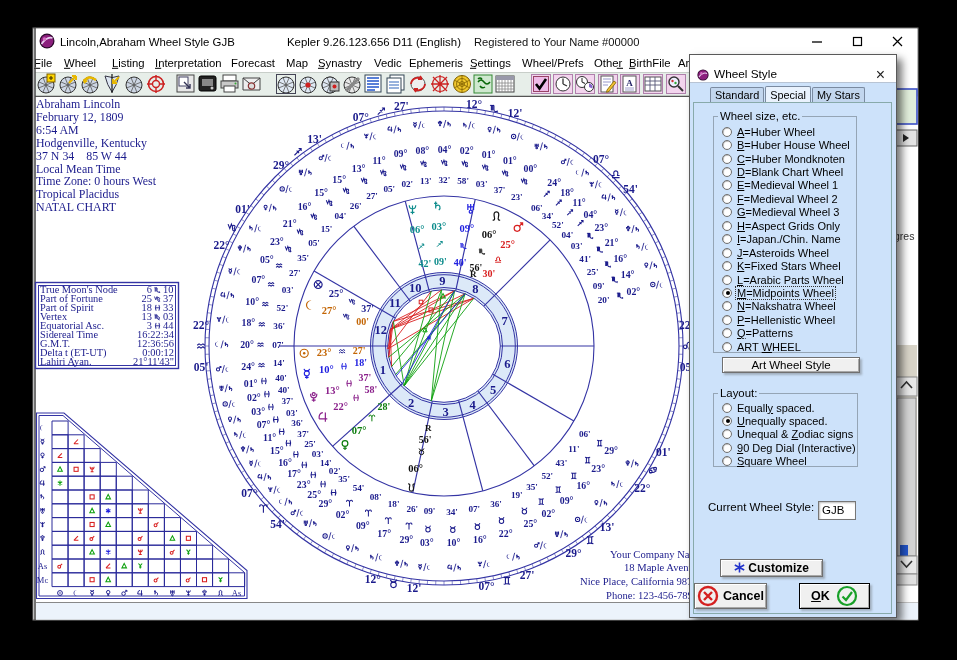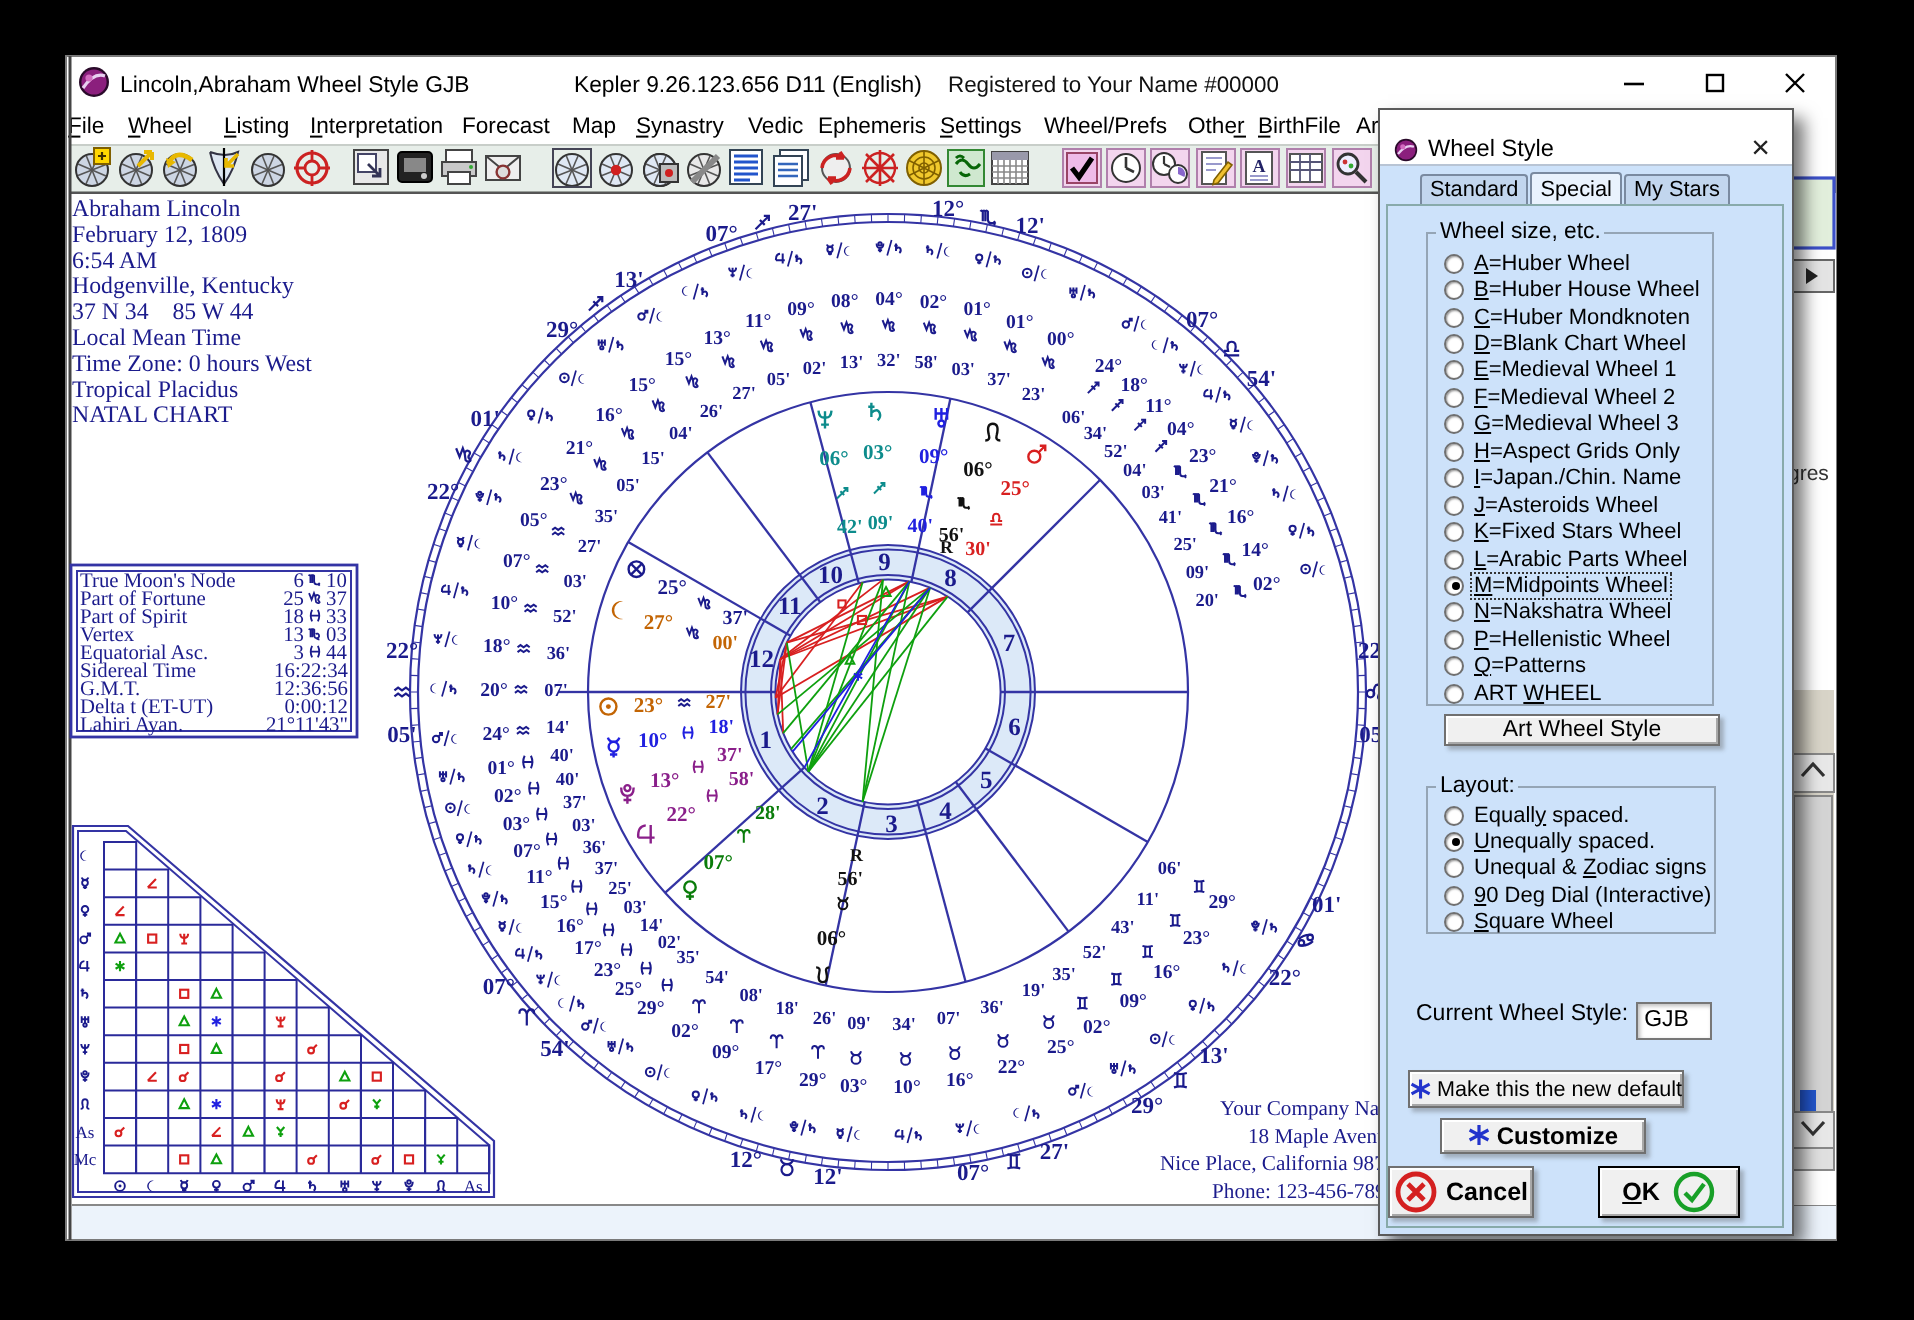--- a/index.html
+++ b/index.html
@@ -1128,25 +1128,20 @@
           </div>
           <div class="rrow">
             <span class="radio "></span>
             <span class="rlab"><u>S</u>quare Wheel</span>
           </div>
         </fieldset>
    <div id="cwsrow">
           <span>Current Wheel Style:</span>
           <span id="cwsbox">GJB</span>
         </div>
-   <div id="mkdef" class="btn"><svg width="11" height="11" viewBox="0 0 11 11" style="vertical-align:-1px">
-            <g stroke="#2233cc" stroke-width="1.6">
-              <path d="M5.5,0.5 V10.5 M0.8,3 L10.2,8 M0.8,8 L10.2,3"></path>
-            </g>
-          </svg>&nbsp;Make this the new default</div>
    <div id="custom" class="btn">
           <b><svg width="11" height="11" viewBox="0 0 11 11" style="vertical-align:-1px">
               <g stroke="#2233cc" stroke-width="1.6">
                 <path d="M5.5,0.5 V10.5 M0.8,3 L10.2,8 M0.8,8 L10.2,3"></path>
               </g>
             </svg> Customize</b>
         </div>
    <div id="cancel" class="btn">
           <svg width="22" height="22" viewBox="0 0 22 22" style="vertical-align:middle">
             <circle cx="11" cy="11" r="9" fill="none" stroke="#d42020" stroke-width="2.4"></circle>

